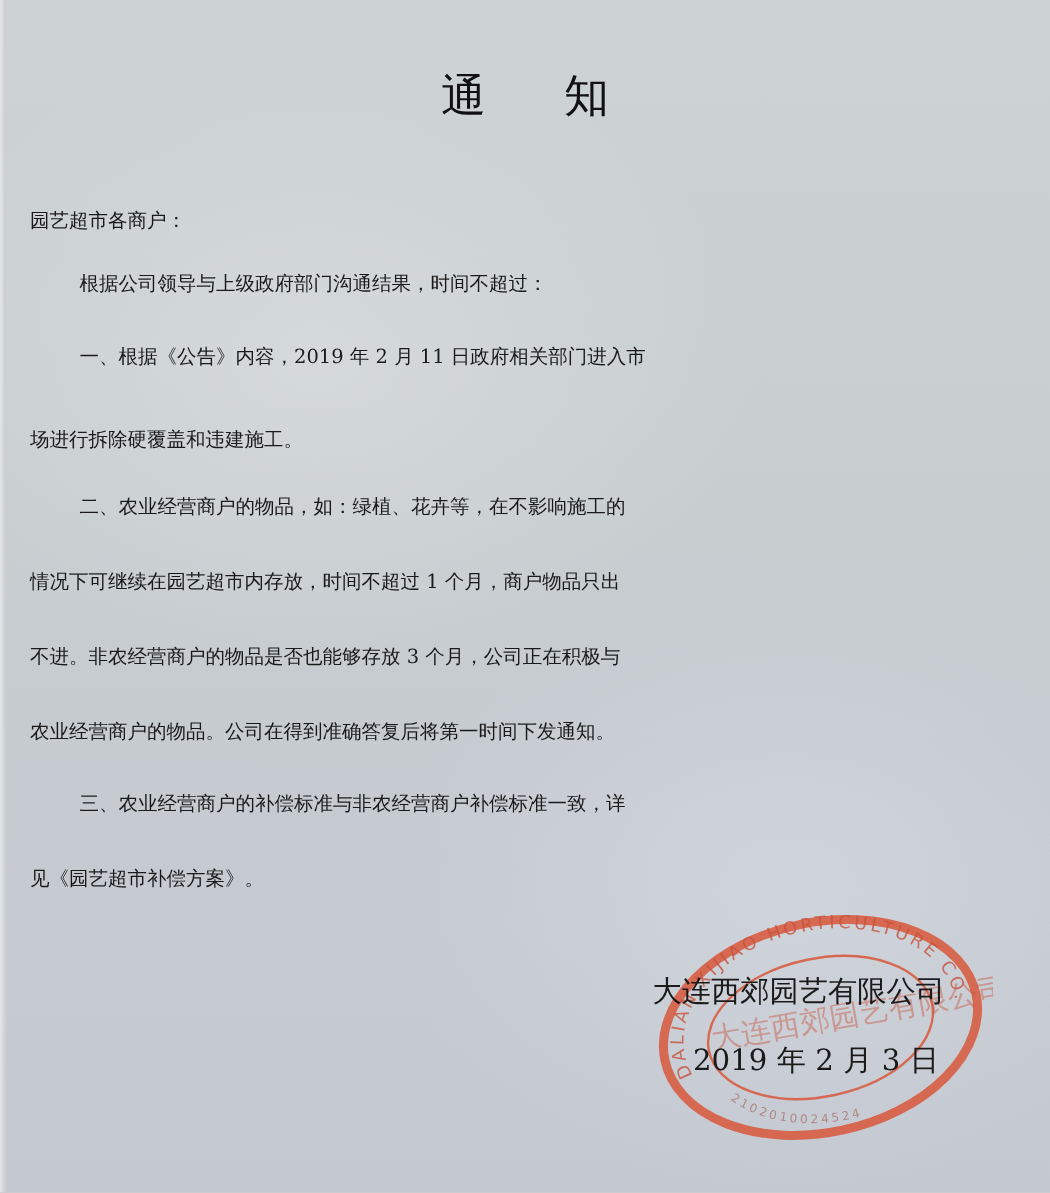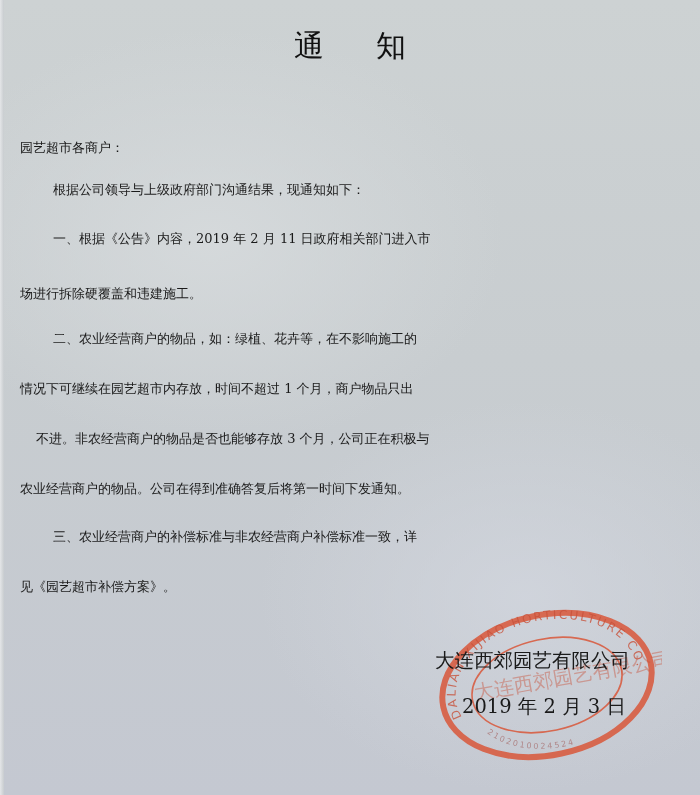--- a/index.html
+++ b/index.html
@@ -22,21 +22,21 @@
         linear-gradient(180deg, #cdd2d3 0%, #c8cdd0 45%, #c4c8d1 100%);
     }
     .left-strip {
       position: absolute;
       left: 0; top: 0;
       width: 4px; height: 795px;
       background: linear-gradient(90deg, #e4e6e8, #c8cccf);
     }
     .title {
       position: absolute;
-      top: 26px;
+      top: 44px;
       left: 0; width: 700px;
       text-align: center;
       font-size: 30px;
       letter-spacing: 0;
       color: #111;
     }
     .title .ch { display: inline-block; }
     .title .gap { display: inline-block; width: 52px; }
     .line {
       position: absolute;
@@ -67,26 +67,26 @@
 
 <div class="paper"></div>
 <div class="left-strip"></div>
 
 <div class="title">
   <span class="ch">通</span><span class="gap"></span><span class="ch">知</span>
 </div>
 
 <div class="line" style="top:136px; left:20px;">园艺超市各商户：</div>
 
-<div class="line" style="top:178px; left:53px;">根据公司领导与上级政府部门沟通结果，现通知如下：</div>
+<div class="line" style="top:178px; left:53px;">根据公司领导与上级政府部门沟通结果，时间不超过：</div>
 <div class="line" style="top:227px; left:53px;">一、根据《公告》内容，2019 年 2 月 11 日政府相关部门进入市</div>
 <div class="line" style="top:282px; left:20px;">场进行拆除硬覆盖和违建施工。</div>
 <div class="line" style="top:327px; left:53px;">二、农业经营商户的物品，如：绿植、花卉等，在不影响施工的</div>
 <div class="line" style="top:377px; left:20px;">情况下可继续在园艺超市内存放，时间不超过 1 个月，商户物品只出</div>
-<div class="line" style="top:427px; left:20px;margin-left:16px;">不进。非农经营商户的物品是否也能够存放 3 个月，公司正在积极与</div>
+<div class="line" style="top:427px; left:20px;">不进。非农经营商户的物品是否也能够存放 3 个月，公司正在积极与</div>
 <div class="line" style="top:477px; left:20px;">农业经营商户的物品。公司在得到准确答复后将第一时间下发通知。</div>
 <div class="line" style="top:496px; left:53px;margin-top:29px;">三、农业经营商户的补偿标准与非农经营商户补偿标准一致，详</div>
 <div class="line" style="top:575px; left:20px;">见《园艺超市补偿方案》。</div>
 
 <svg class="stamp" viewBox="0 0 230 160">
   <defs>
     <path id="outerArc" d="M 30 112 A 92 64 -12 1 1 205 62"></path>
     <path id="bottomArc" d="M 55 128 A 86 56 -12 0 0 170 128"></path>
   </defs>
   <g transform="rotate(-12 115 80)" opacity="0.85">

